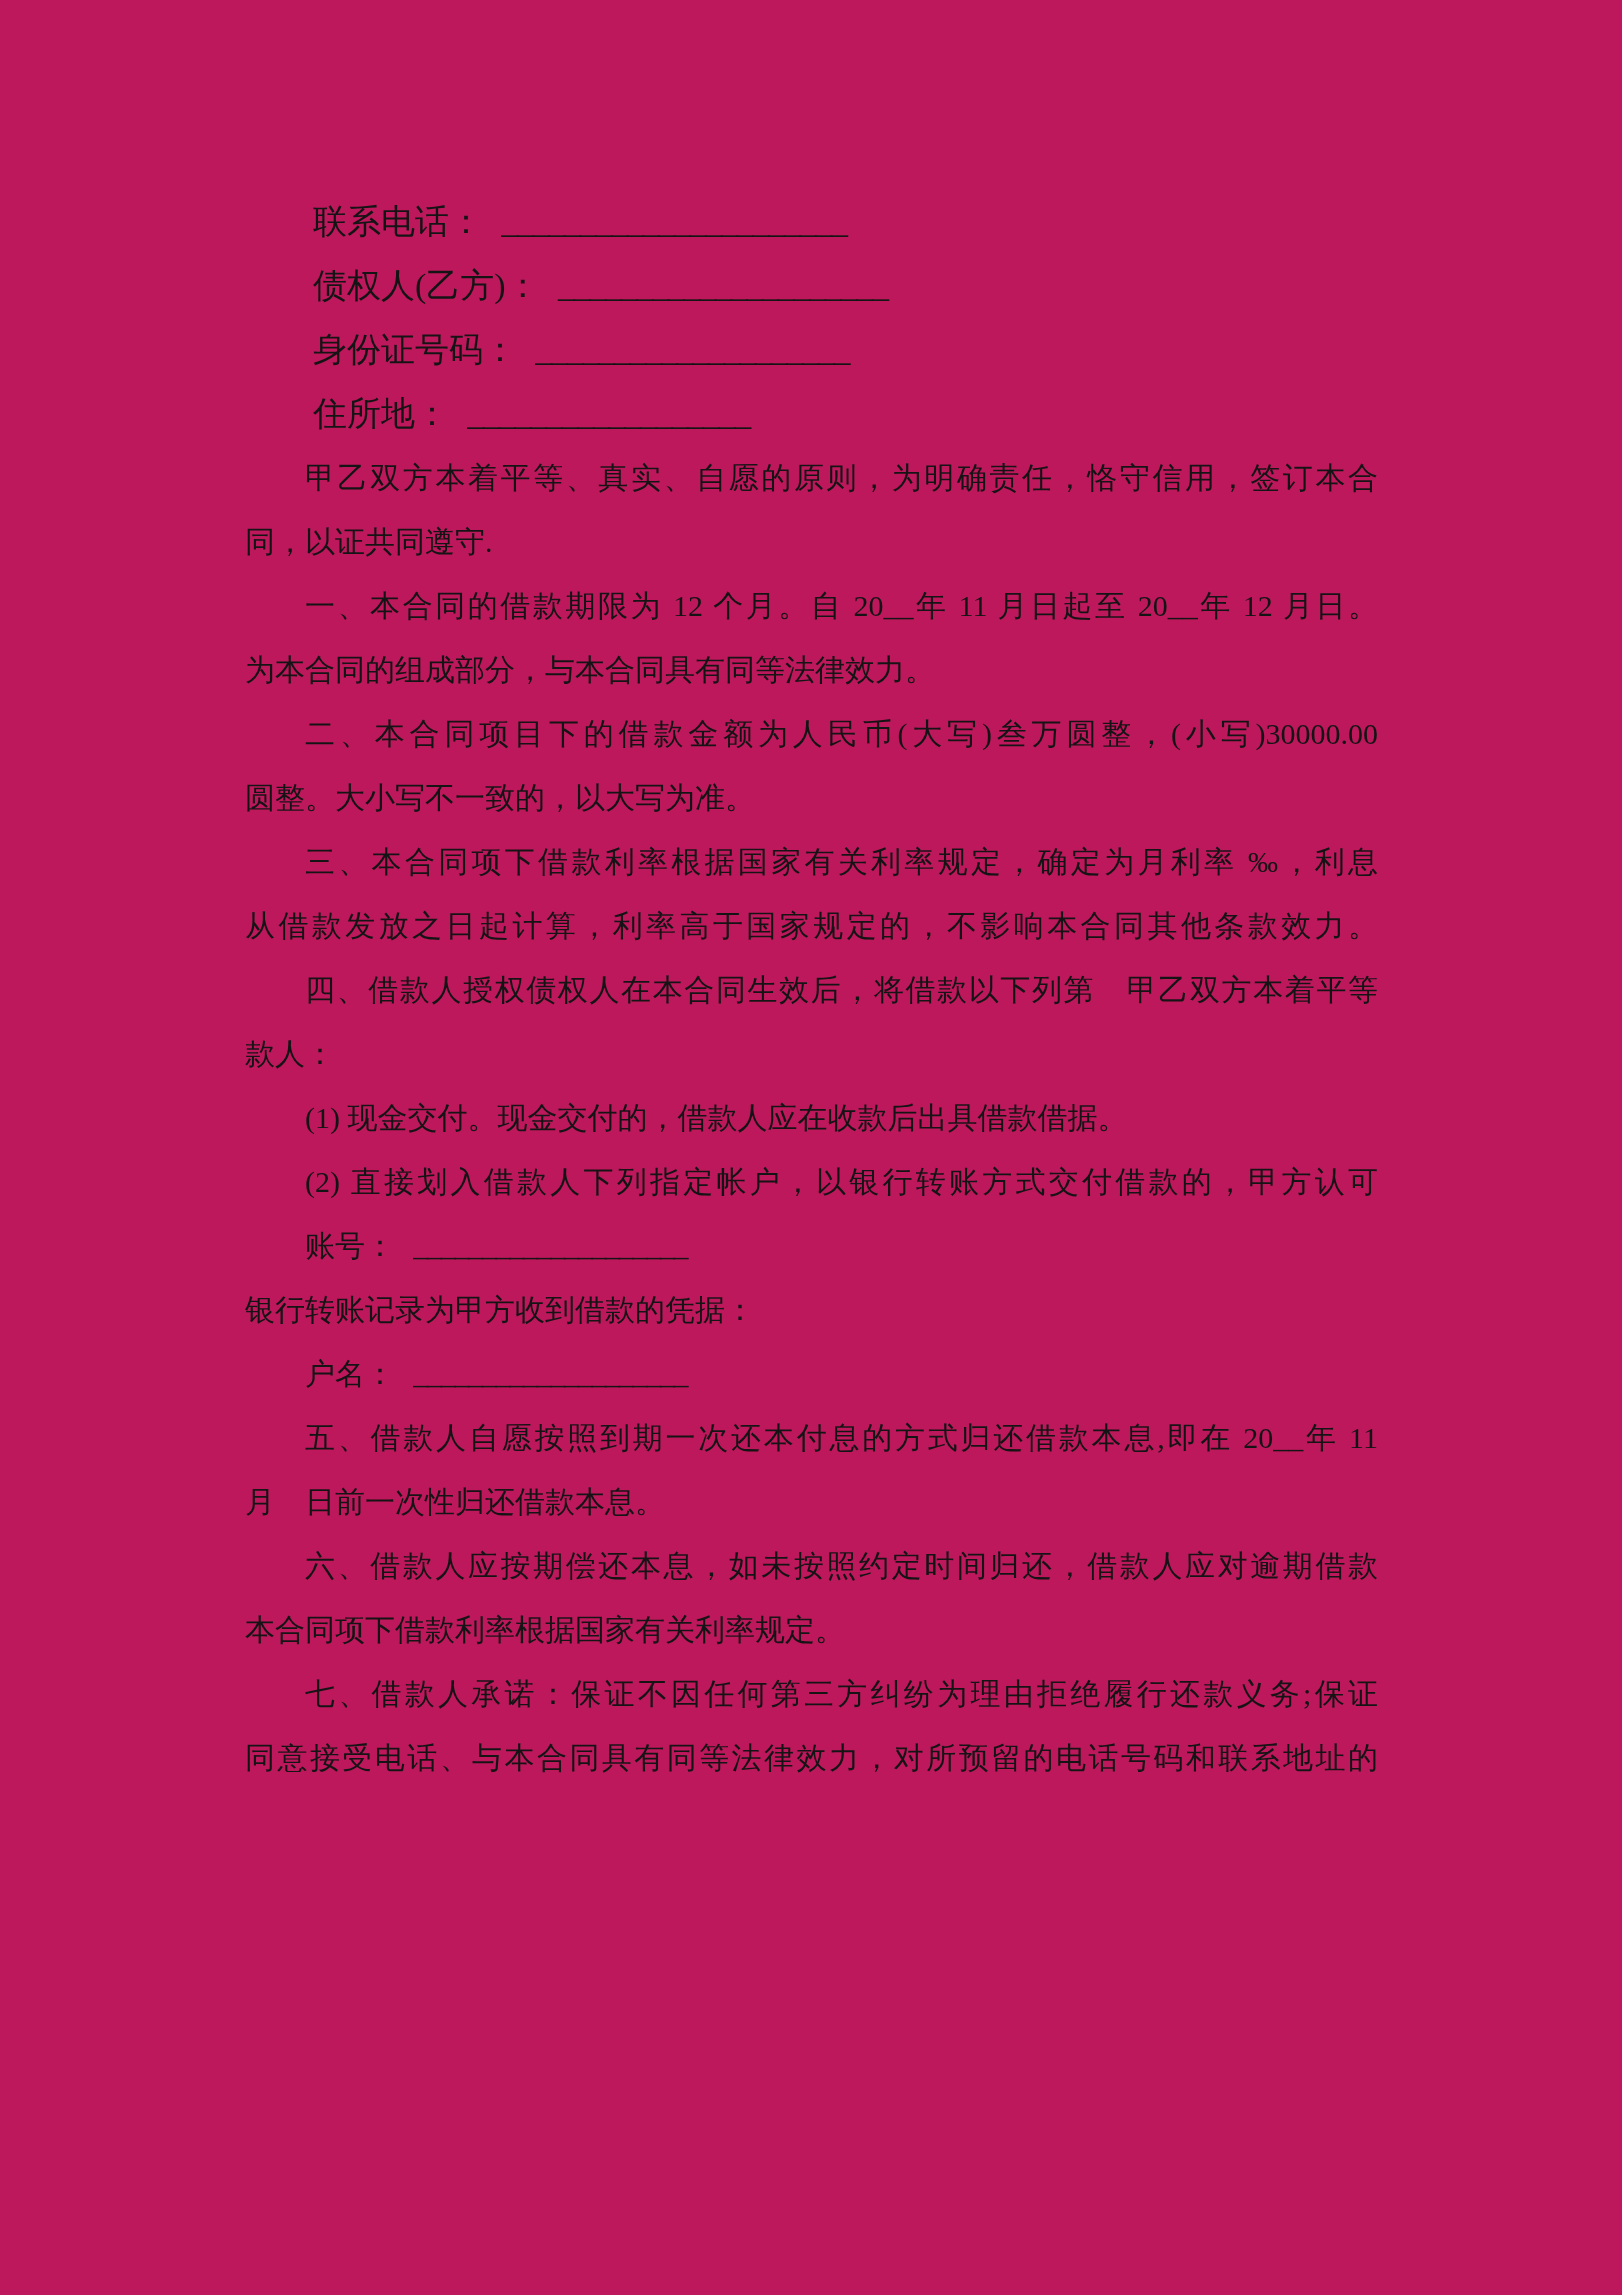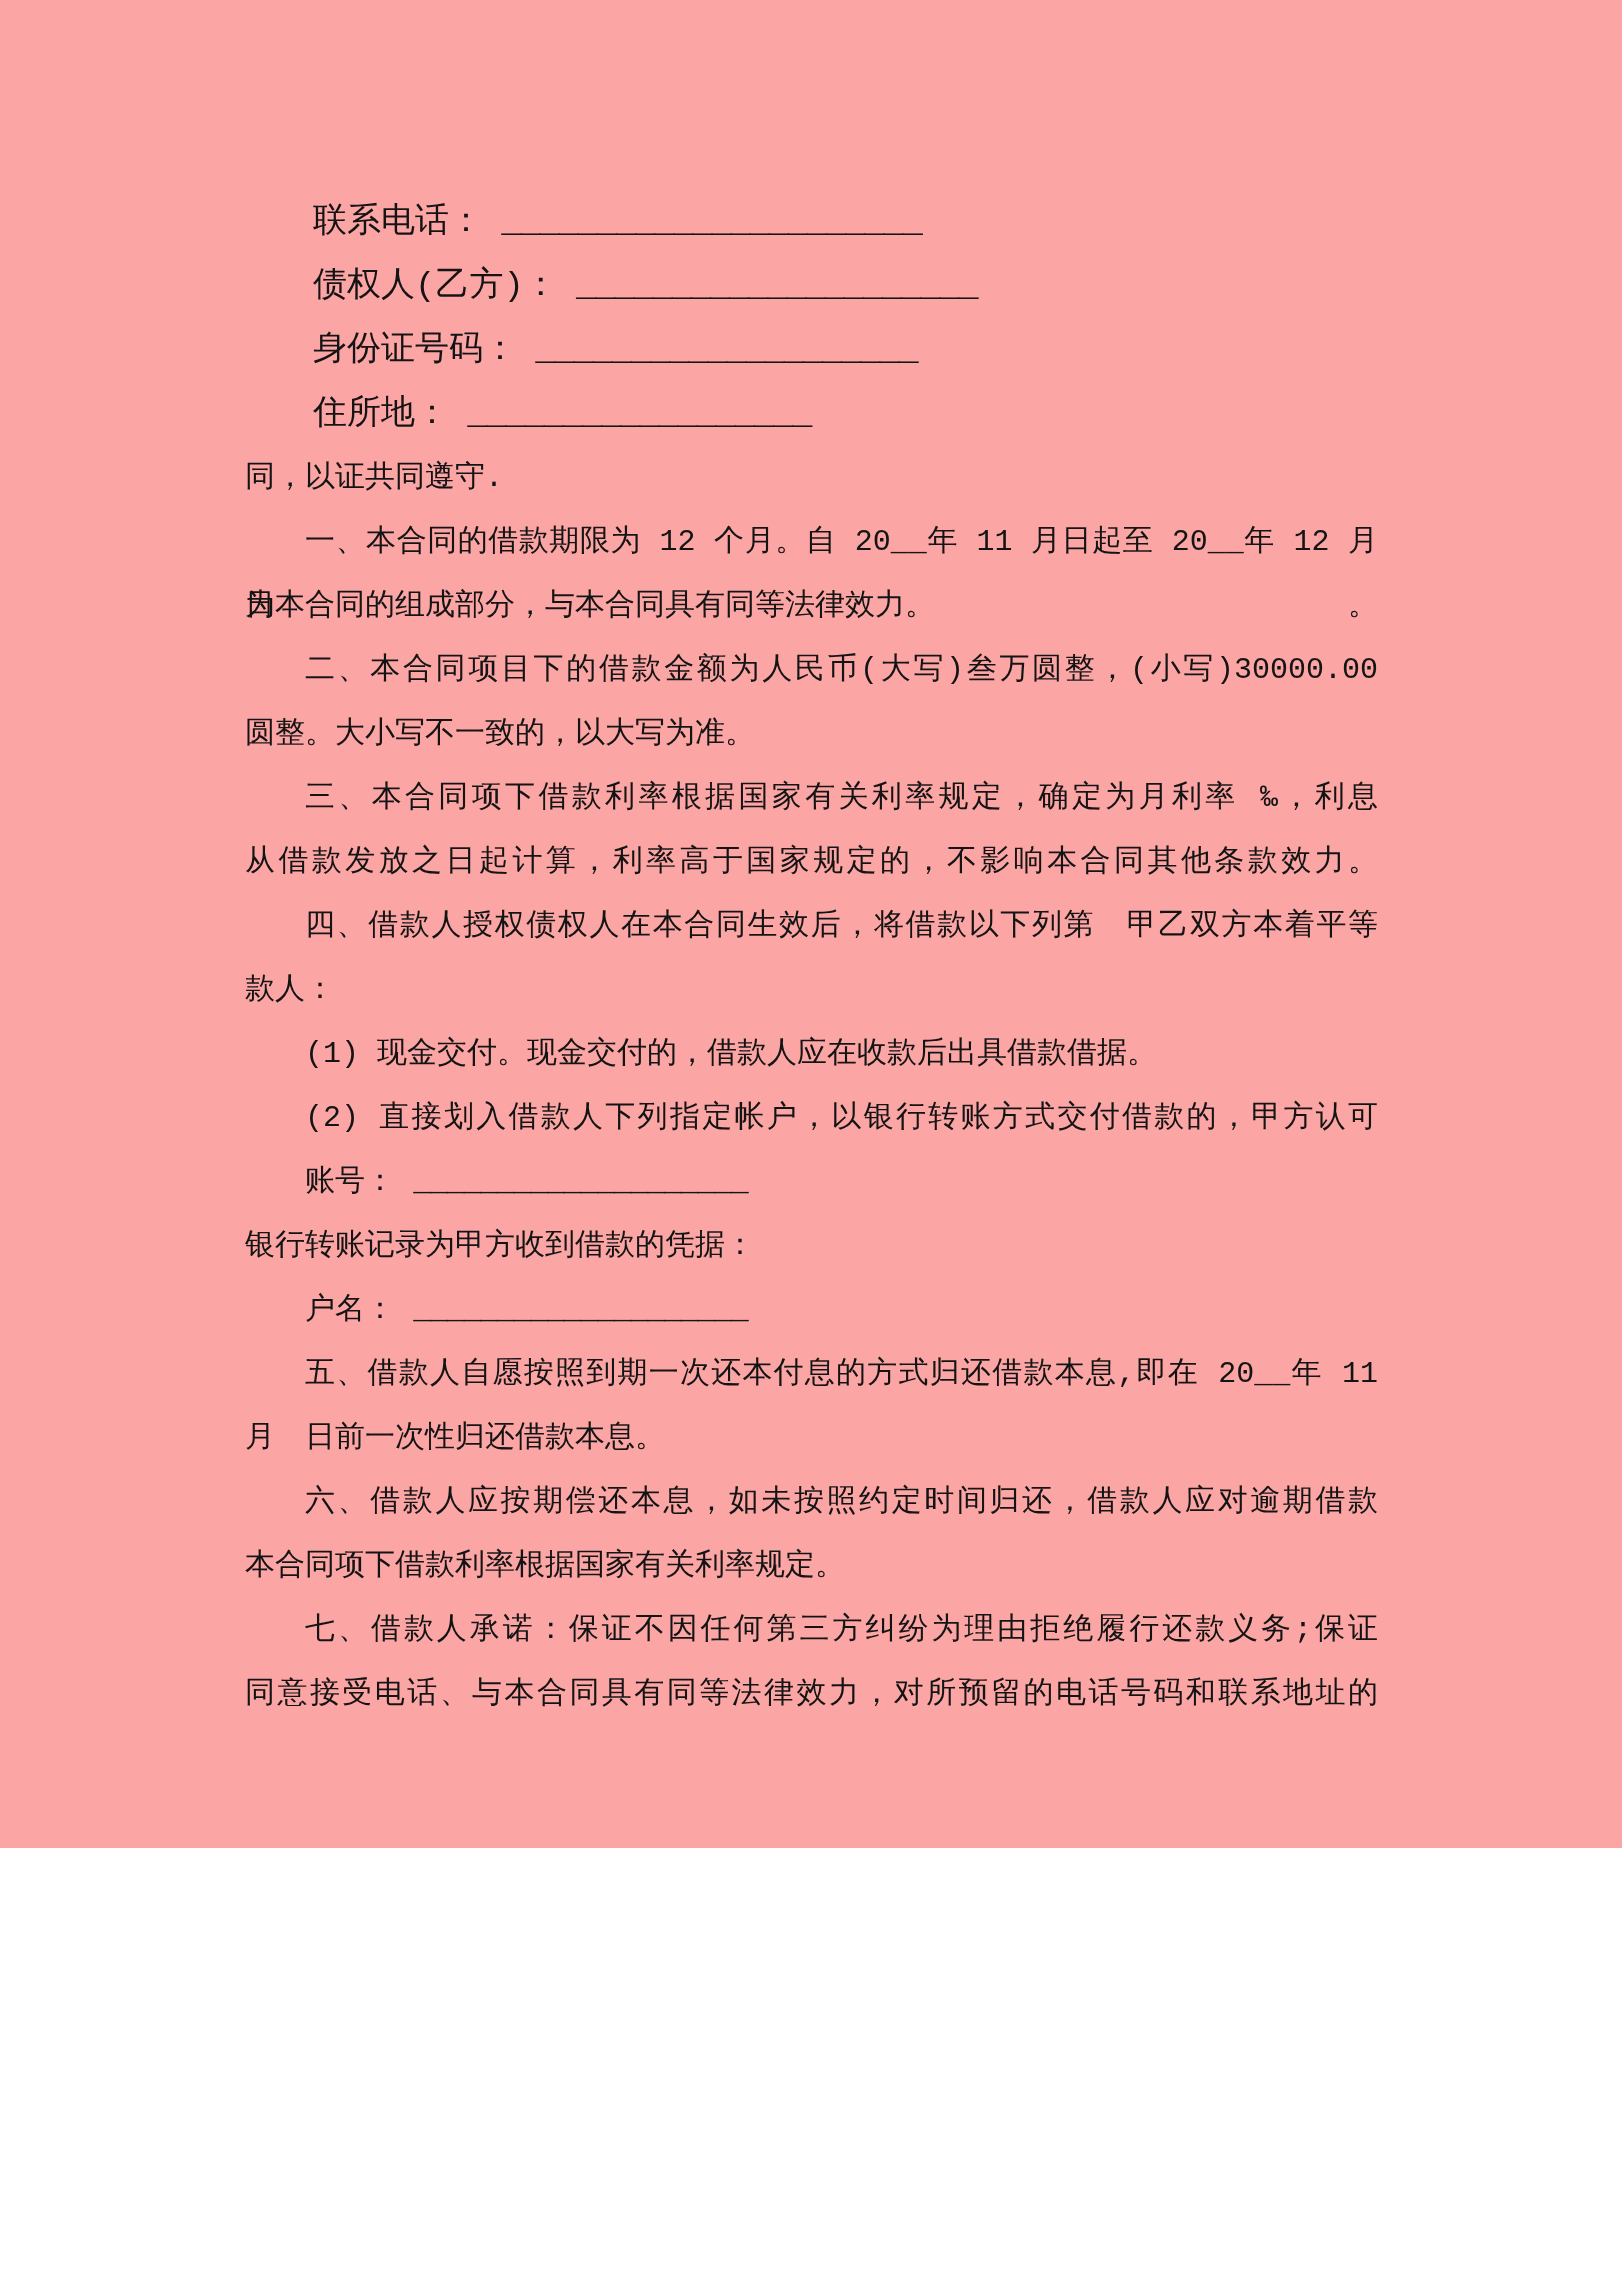--- a/index.html
+++ b/index.html
@@ -2,27 +2,26 @@
 <html style="font-size:10.5px"><head>
 <meta charset="utf-8">
 <style>
   html, body { margin: 0; padding: 0; }
   body {
     width: 1623px; height: 2295px;
     background: #ffffff;
     font-family: "Liberation Serif", "DejaVu Serif", serif;
   }
   .page {
-    width: 1623px; height: 1848px;
+    width: 1623px; height: 2295px;
     box-sizing: border-box;
     padding: 190px 245px 0 245px;
-    background: #fca5a5;
+    background: #be185d;
     color: #141414;
     overflow: hidden;
-    font-family: Liberation Mono, monospace;
   }
   .line {
     font-size: 30px;
     line-height: 64px;
     height: 64px;
     text-align: left;
   }
   .line.field { font-size: 34px; }
   .indent { text-indent: 2em; }
   .fill { text-align: justify; text-align-last: justify; }
@@ -40,20 +39,21 @@
 
   <div class="line field indent"><span class="lbl">联系电话：</span><span class="blank">______________________</span></div>
 
   <div class="line field indent"><span class="lbl">债权人(乙方)：</span><span class="blank">_____________________</span></div>
 
   <div class="line field indent"><span class="lbl">身份证号码：</span><span class="blank">____________________</span></div>
 
   <div class="line field indent"><span class="lbl">住所地：</span><span class="blank">__________________</span></div>
 
 
+  <div class="line indent fill">甲乙双方本着平等、真实、自愿的原则，为明确责任，恪守信用，签订本合</div>
   <div class="line">同，以证共同遵守.</div>
 
   <div class="line indent fill">一、本合同的借款期限为 12 个月。自 20__年 11 月日起至 20__年 12 月日。</div>
   <div class="line">为本合同的组成部分，与本合同具有同等法律效力。</div>
 
   <div class="line indent fill">二、本合同项目下的借款金额为人民币(大写)叁万圆整，(小写)30000.00</div>
   <div class="line">圆整。大小写不一致的，以大写为准。</div>
 
   <div class="line indent fill">三、本合同项下借款利率根据国家有关利率规定，确定为月利率 ‰，利息</div>
   <div class="line fill">从借款发放之日起计算，利率高于国家规定的，不影响本合同其他条款效力。</div>

